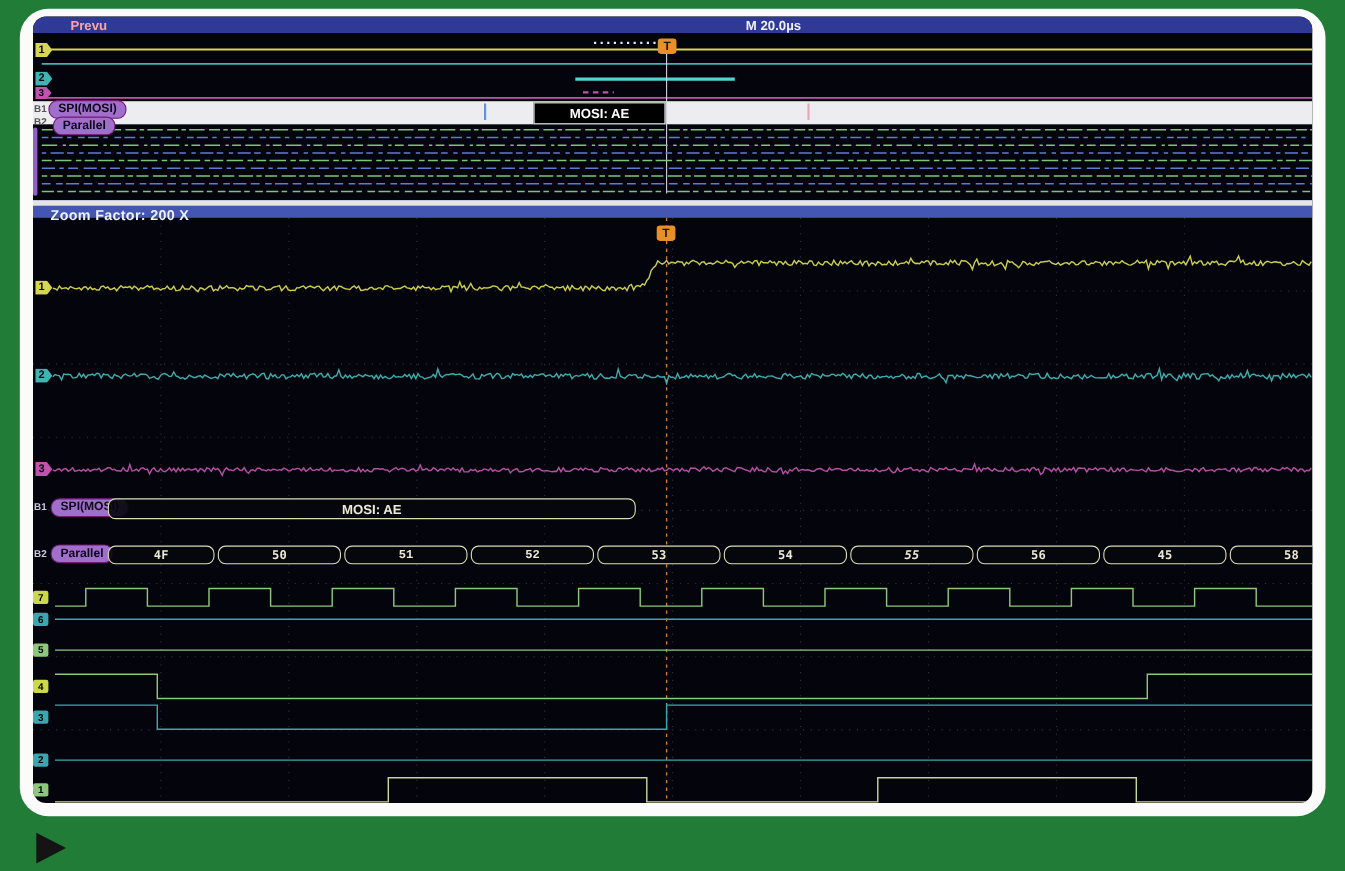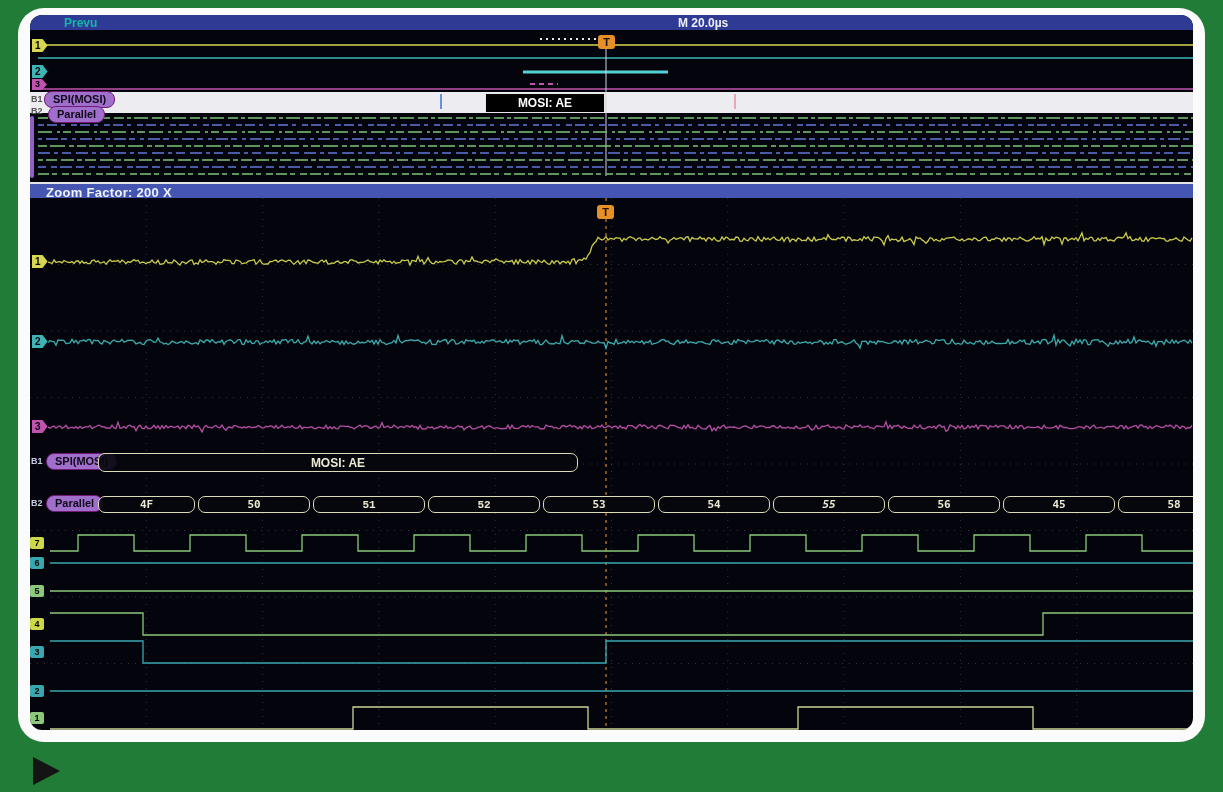--- a/index.html
+++ b/index.html
@@ -2,25 +2,25 @@
 <html><head>
 <meta charset="utf-8">
 <style>
   html,body{margin:0;padding:0;width:1223px;height:792px;overflow:hidden;
     background:#207c37;font-family:"Liberation Sans",sans-serif;}
   .card{position:absolute;left:18px;top:8px;width:1187px;height:734px;
     background:#fbfbfb;border-radius:26px;}
   .screen{position:absolute;left:12px;top:7px;width:1163px;height:715px;
     background:#04040c;border-radius:12px;overflow:hidden;}
   .topbar{position:absolute;left:0;top:0;width:1163px;height:15px;background:#2e3a94;}
-  .topbar .mode{position:absolute;left:34px;top:1px;font-size:12px;font-weight:bold;color:#14b8a6;}
+  .topbar .mode{position:absolute;left:34px;top:1px;font-size:12px;font-weight:bold;color:#fca5a5;}
   .topbar .tb{position:absolute;left:648px;top:1px;font-size:12px;font-weight:bold;color:#eef0fa;}
   .whiteband{position:absolute;left:0;top:77px;width:1163px;height:21px;background:#ededf1;}
   .zoombar{position:absolute;left:0;top:167px;width:1163px;height:16px;background:#4456b2;
-    border-top:2px solid #e5e5e5;box-sizing:border-box;}
+    border-top:5px solid #e5e5e5;box-sizing:border-box;}
   .zoombar span{position:absolute;left:16px;top:1px;font-size:13px;font-weight:bold;color:#eef1ff;letter-spacing:.3px;}
   svg{position:absolute;pointer-events:none;}
   .badge-arrow{position:absolute;height:13px;line-height:13px;padding:0 7px 0 3px;
     font-weight:bold;font-size:10px;color:#06060e;
     clip-path:polygon(0 0,calc(100% - 5px) 0,100% 50%,calc(100% - 5px) 100%,0 100%);}
   .pill{position:absolute;height:15px;line-height:15px;padding:0 8px;background:#a06fcb;
     border:1px solid #701a75;border-radius:8px;font-weight:bold;font-size:11px;color:#0c0716;}
   .busbox{position:absolute;background:rgba(6,6,14,.92);border:1px solid #dcdcb6;
     border-radius:7px;color:#ecead2;font-weight:bold;font-size:11px;
     font-family:"DejaVu Sans Mono",monospace;display:flex;align-items:center;justify-content:center;}

